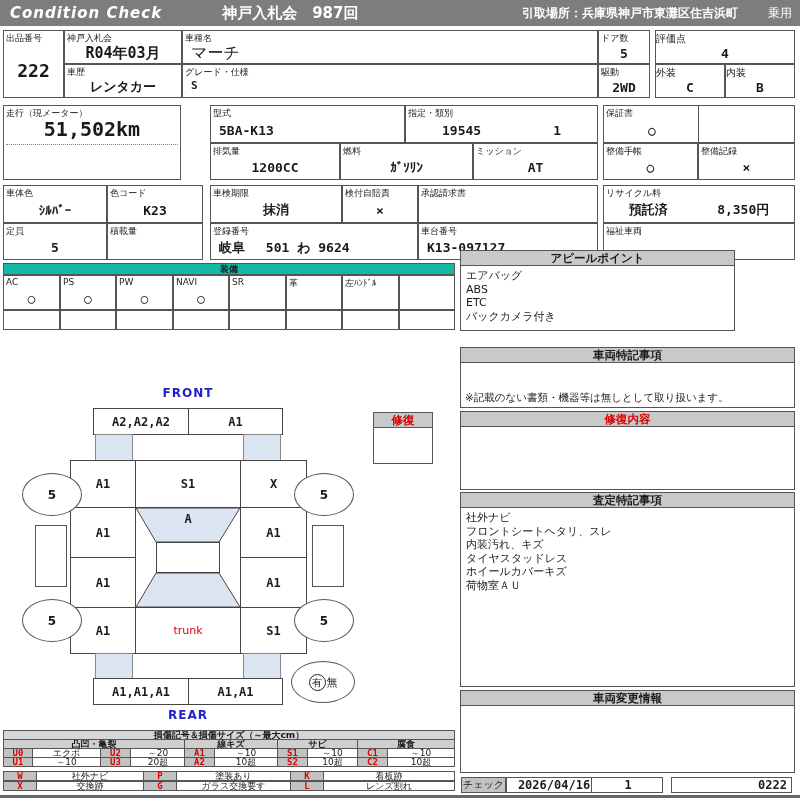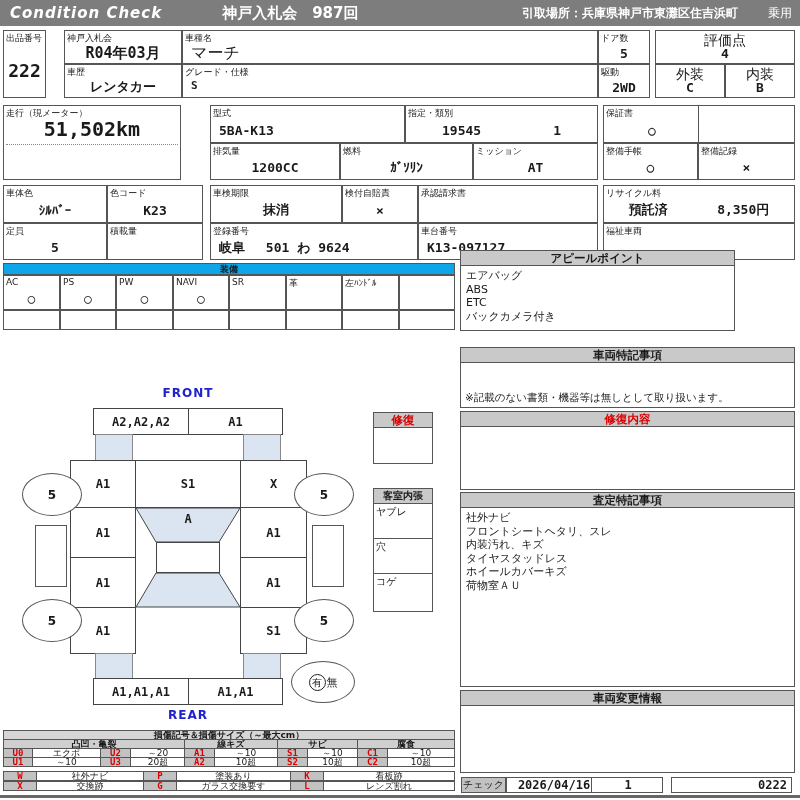--- a/index.html
+++ b/index.html
@@ -8,21 +8,21 @@
   
   .topbar{position:absolute;left:0;top:0;width:800px;height:26px;background:#7d7d7d;color:#fff;
     display:flex;align-items:center;}
   .brand{font-style:italic;font-weight:bold;font-size:15px;padding-left:10px;letter-spacing:1px;}
   .auction{font-weight:bold;font-size:15px;padding-left:60px;}
   .pickup{font-weight:bold;font-size:12px;margin-left:auto;padding-right:30px;}
   .vtype{font-size:12px;padding-right:8px;}
   
   .cell{position:absolute;border:1px solid #555;box-sizing:border-box;background:#fff;}
   .lbl{position:absolute;top:1px;left:2px;font-size:9px;white-space:nowrap;color:#222;}
-  .lblc{position:absolute;top:1px;left:0;right:0;text-align:center;font-size:14px;color:#222;}
+  .lblc{position:absolute;top:1px;left:0;right:0;font-size:10px;color:#222;}
   .val{position:absolute;left:0;right:0;top:12px;bottom:0;display:flex;align-items:center;justify-content:center;
     font-family:"DejaVu Sans Mono","Liberation Mono",monospace;font-weight:bold;font-size:13px;white-space:pre;}
   .val-lg{font-size:18px;}
   .val-xl{font-size:20px;}
   .val-left{justify-content:flex-start;padding-left:8px;}
   .val-split{justify-content:space-around;}
   
   .panel{position:absolute;border:1px solid #555;box-sizing:border-box;background:#fff;}
   .phead{background:#c9c9c9;border-bottom:1px solid #555;text-align:center;font-weight:bold;font-size:11.5px;height:14px;line-height:14px;}
   .phead.red{color:#d00;}
@@ -54,21 +54,21 @@
 
 <div id="sheet">
 
   <div class="topbar">
     <span class="brand">Condition  Check</span>
     <span class="auction">神戸入札会　987回</span>
     <span class="pickup">引取場所：兵庫県神戸市東灘区住吉浜町</span>
     <span class="vtype">乗用</span>
   </div>
 
-  <div class="cell" style="left:3px;top:30px;width:43px;height:68px">
+  <div class="cell" style="left:3px;top:30px;width:61px;height:68px">
     <span class="lbl">出品番号</span>
     <div class="val val-lg">222</div>
   </div>
   <div class="cell" style="left:64px;top:30px;width:118px;height:34px">
     <span class="lbl">神戸入札会</span>
     <div class="val" style="font-size:15px">R04年03月</div>
   </div>
   <div class="cell" style="left:64px;top:64px;width:118px;height:34px">
     <span class="lbl">車歴</span>
     <div class="val" style="font-family:'DejaVu Sans',sans-serif">レンタカー</div>
@@ -184,21 +184,21 @@
     <span class="lbl">リサイクル料</span>
     <div class="val val-split" style="font-family:'DejaVu Sans',sans-serif">
       <span>預託済</span>
       <span style="font-family:'DejaVu Sans Mono',monospace">8,350円</span>
     </div>
   </div>
   <div class="cell" style="left:603px;top:223px;width:192px;height:37px">
     <span class="lbl">福祉車両</span>
   </div>
 
-  <div class="cell" style="left:3px;top:263px;width:452px;height:12px;background:#0ea5e9;text-align:center;font-size:9px;font-weight:bold;line-height:11px">装備</div>
+  <div class="cell" style="left:3px;top:263px;width:452px;height:12px;background:#14b8a6;text-align:center;font-size:9px;font-weight:bold;line-height:11px">装備</div>
   <div class="cell" style="left:3px;top:275px;width:57px;height:35px">
       <span class="lbl">AC</span>
       <div class="val" style="font-weight:normal">○</div>
     </div>
   <div class="cell" style="left:60px;top:275px;width:56px;height:35px">
       <span class="lbl">PS</span>
       <div class="val" style="font-weight:normal">○</div>
     </div>
   <div class="cell" style="left:116px;top:275px;width:57px;height:35px">
       <span class="lbl">PW</span>
@@ -253,20 +253,23 @@
   <div class="dcell" style="left:240px;top:607px;width:67px;height:47px">S1</div>
 
   <svg style="position:absolute;left:135px;top:507px" width="106" height="36">
     <polygon points="1,1 105,1 84,35 21,35" fill="#dbe5f1" stroke="#444" stroke-width="1"></polygon>
   </svg>
   <div style="position:absolute;left:135px;top:512px;width:106px;text-align:center;font-weight:bold;font-size:12px;font-family:'DejaVu Sans Mono',monospace">A</div>
   <div class="dcell" style="left:156px;top:542px;width:64px;height:31px"></div>
   <svg style="position:absolute;left:135px;top:572px" width="106" height="36">
     <polygon points="21,1 84,1 105,35 1,35" fill="#dbe5f1" stroke="#444" stroke-width="1"></polygon>
   </svg>
+  <div class="dcell" style="left:135px;top:607px;width:106px;height:47px">
+    <span class="trunk-txt">trunk</span>
+  </div>
 
   <div class="dcell glass" style="left:95px;top:653px;width:38px;height:26px;border-color:#888"></div>
   <div class="dcell glass" style="left:243px;top:653px;width:38px;height:26px;border-color:#888"></div>
 
   <div class="dcell" style="left:93px;top:678px;width:96px;height:27px">A1,A1,A1</div>
   <div class="dcell" style="left:188px;top:678px;width:95px;height:27px">A1,A1</div>
 
   <div class="dirlabel" style="left:135px;top:708px;width:106px">REAR</div>
 
   <div class="tire" style="left:22px;top:473px;width:60px;height:43px">5</div>
@@ -276,26 +279,20 @@
   <div class="cell" style="left:35px;top:525px;width:32px;height:62px"></div>
   <div class="cell" style="left:312px;top:525px;width:32px;height:62px"></div>
 
   <div class="spare" style="left:291px;top:661px;width:64px;height:42px">
     <span class="spare-yes">有</span>
     <span>無</span>
   </div>
 
   <div class="panel" style="left:373px;top:412px;width:60px;height:52px">
     <div class="phead red">修復</div>
-  </div>
-  <div class="panel" style="left:373px;top:488px;width:60px;height:124px">
-    <div class="phead" style="font-size:10px">客室内張</div>
-    <div style="height:32px;border-bottom:1px solid #555;font-size:10px;padding:1px 2px">ヤブレ</div>
-    <div style="height:32px;border-bottom:1px solid #555;font-size:10px;padding:1px 2px">穴</div>
-    <div style="height:35px;font-size:10px;padding:1px 2px">コゲ</div>
   </div>
 
   <div class="panel" style="left:460px;top:250px;width:275px;height:81px">
     <div class="phead">アピールポイント</div>
     <div class="plines">
       <div>エアバッグ</div>
       <div>ABS</div>
       <div>ETC</div>
       <div>バックカメラ付き</div>
     </div>

